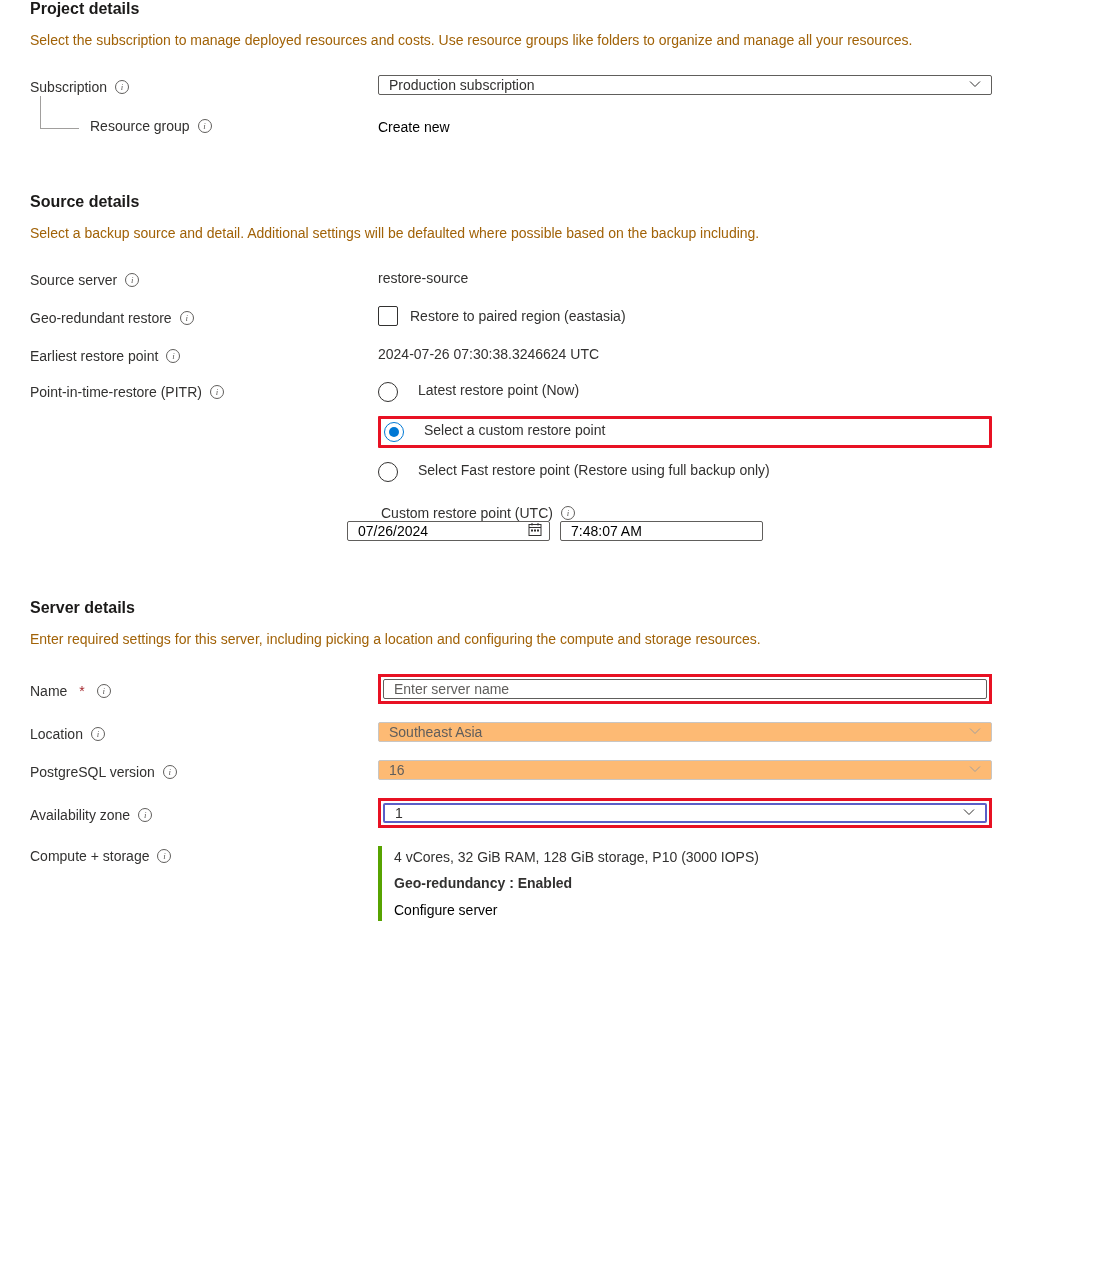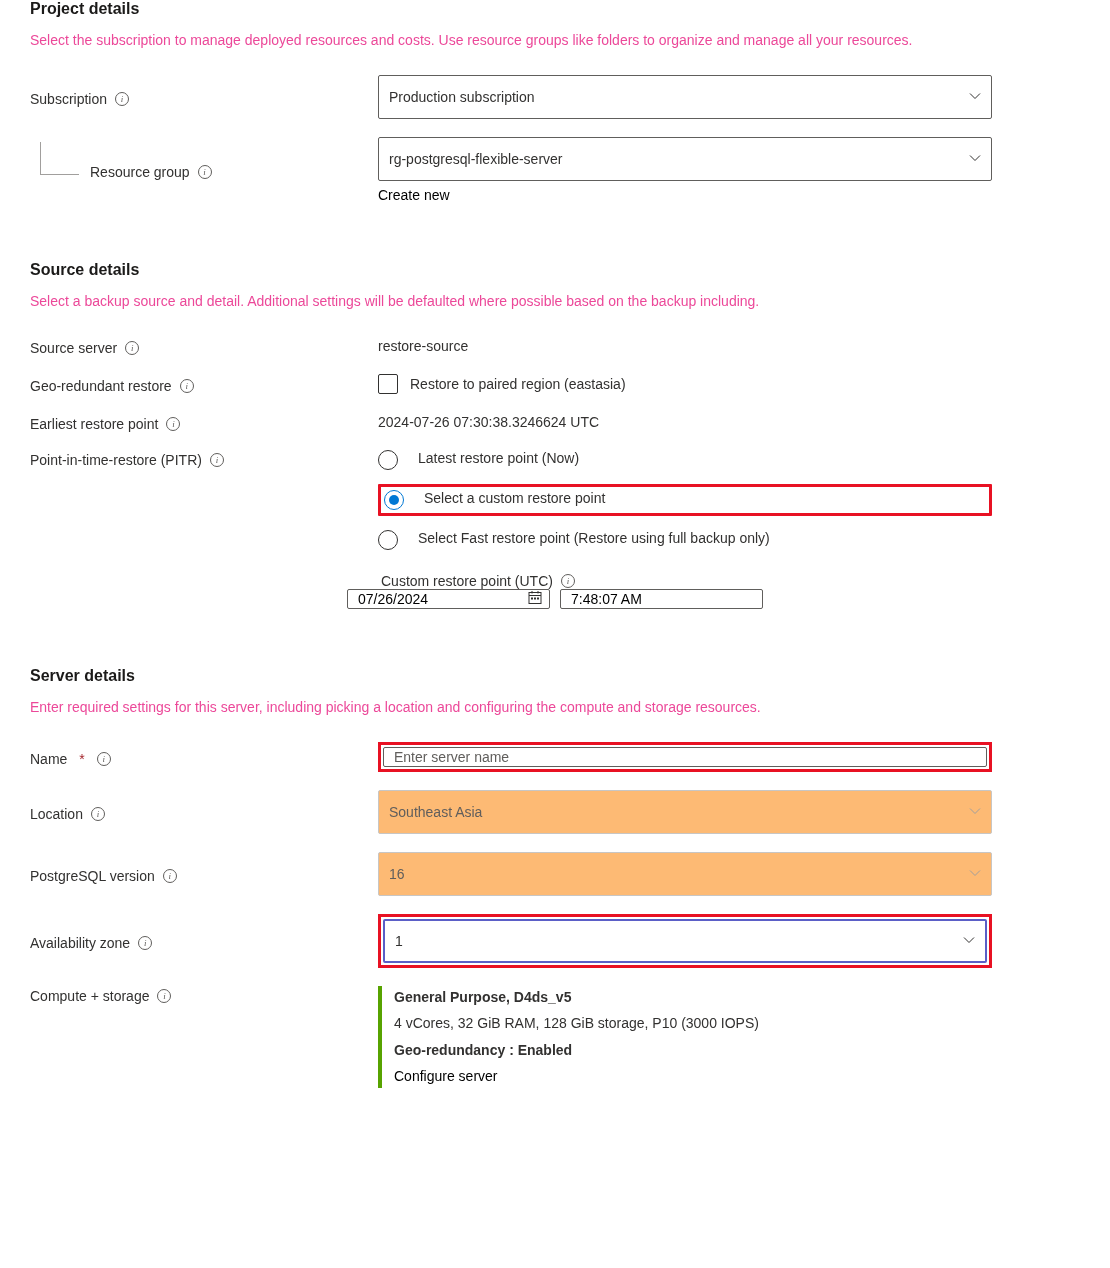--- a/index.html
+++ b/index.html
@@ -11,21 +11,21 @@
     padding: 0 30px 30px 30px;
   }
   .section-title {
     font-size: 16px;
     font-weight: 600;
     color: #1b1a19;
     margin-bottom: 12px;
   }
   .section-desc {
     font-size: 14px;
-    color: #ec4899;
+    color: #a16207;
     line-height: 1.5;
     margin-bottom: 24px;
     max-width: 950px;
   }
   .row {
     display: flex;
     align-items: center;
     margin-bottom: 18px;
   }
   .row.top-align { align-items: flex-start; }
@@ -53,21 +53,21 @@
     justify-content: center;
     font-size: 9px;
     color: #605e5c;
     font-style: italic;
     font-family: Georgia, serif;
     cursor: default;
   }
   .required-star { color: #a4262c; margin: 0 4px; }
   .dropdown {
     width: 100%;
-    height: 44px;
+    height: 20px;
     border: 1px solid #605e5c;
     border-radius: 2px;
     padding: 0 32px 0 10px;
     font-size: 14px;
     background: #fff;
     position: relative;
     display: flex;
     align-items: center;
     cursor: pointer;
   }
@@ -214,28 +214,20 @@
     </div>
   </div>
 </div>
 
 <div class="row">
   <div class="label-col indent-connector">
     <span>Resource group</span>
     <span class="info-icon">i</span>
   </div>
   <div class="input-col">
-    <div class="dropdown">
-      <span>rg-postgresql-flexible-server</span>
-      <span class="chevron">
-        <svg viewBox="0 0 12 12">
-            <path d="M1 3.5 L6 8.5 L11 3.5" fill="none" stroke="#323130" stroke-width="1"></path>
-          </svg>
-      </span>
-    </div>
     <div class="small-gap"></div>
     <a class="link">Create new</a>
   </div>
 </div>
 
 <div class="section-gap"></div>
 
 <h2 class="section-title">Source details</h2>
 <p class="section-desc">Select a backup source and detail. Additional settings will be defaulted where possible based on the backup including.</p>
 
@@ -396,19 +388,18 @@
   </div>
 </div>
 
 <div class="row top-align">
   <div class="label-col" style="padding-top:2px;">
     <span>Compute + storage</span>
     <span class="info-icon">i</span>
   </div>
   <div class="input-col">
     <div class="compute-box">
-      <span class="bold">General Purpose, D4ds_v5</span>
       <span>4 vCores, 32 GiB RAM, 128 GiB storage, P10 (3000 IOPS)</span>
       <span class="bold">Geo-redundancy : Enabled</span>
       <a class="link">Configure server</a>
     </div>
   </div>
 </div>
 
 </body></html>

